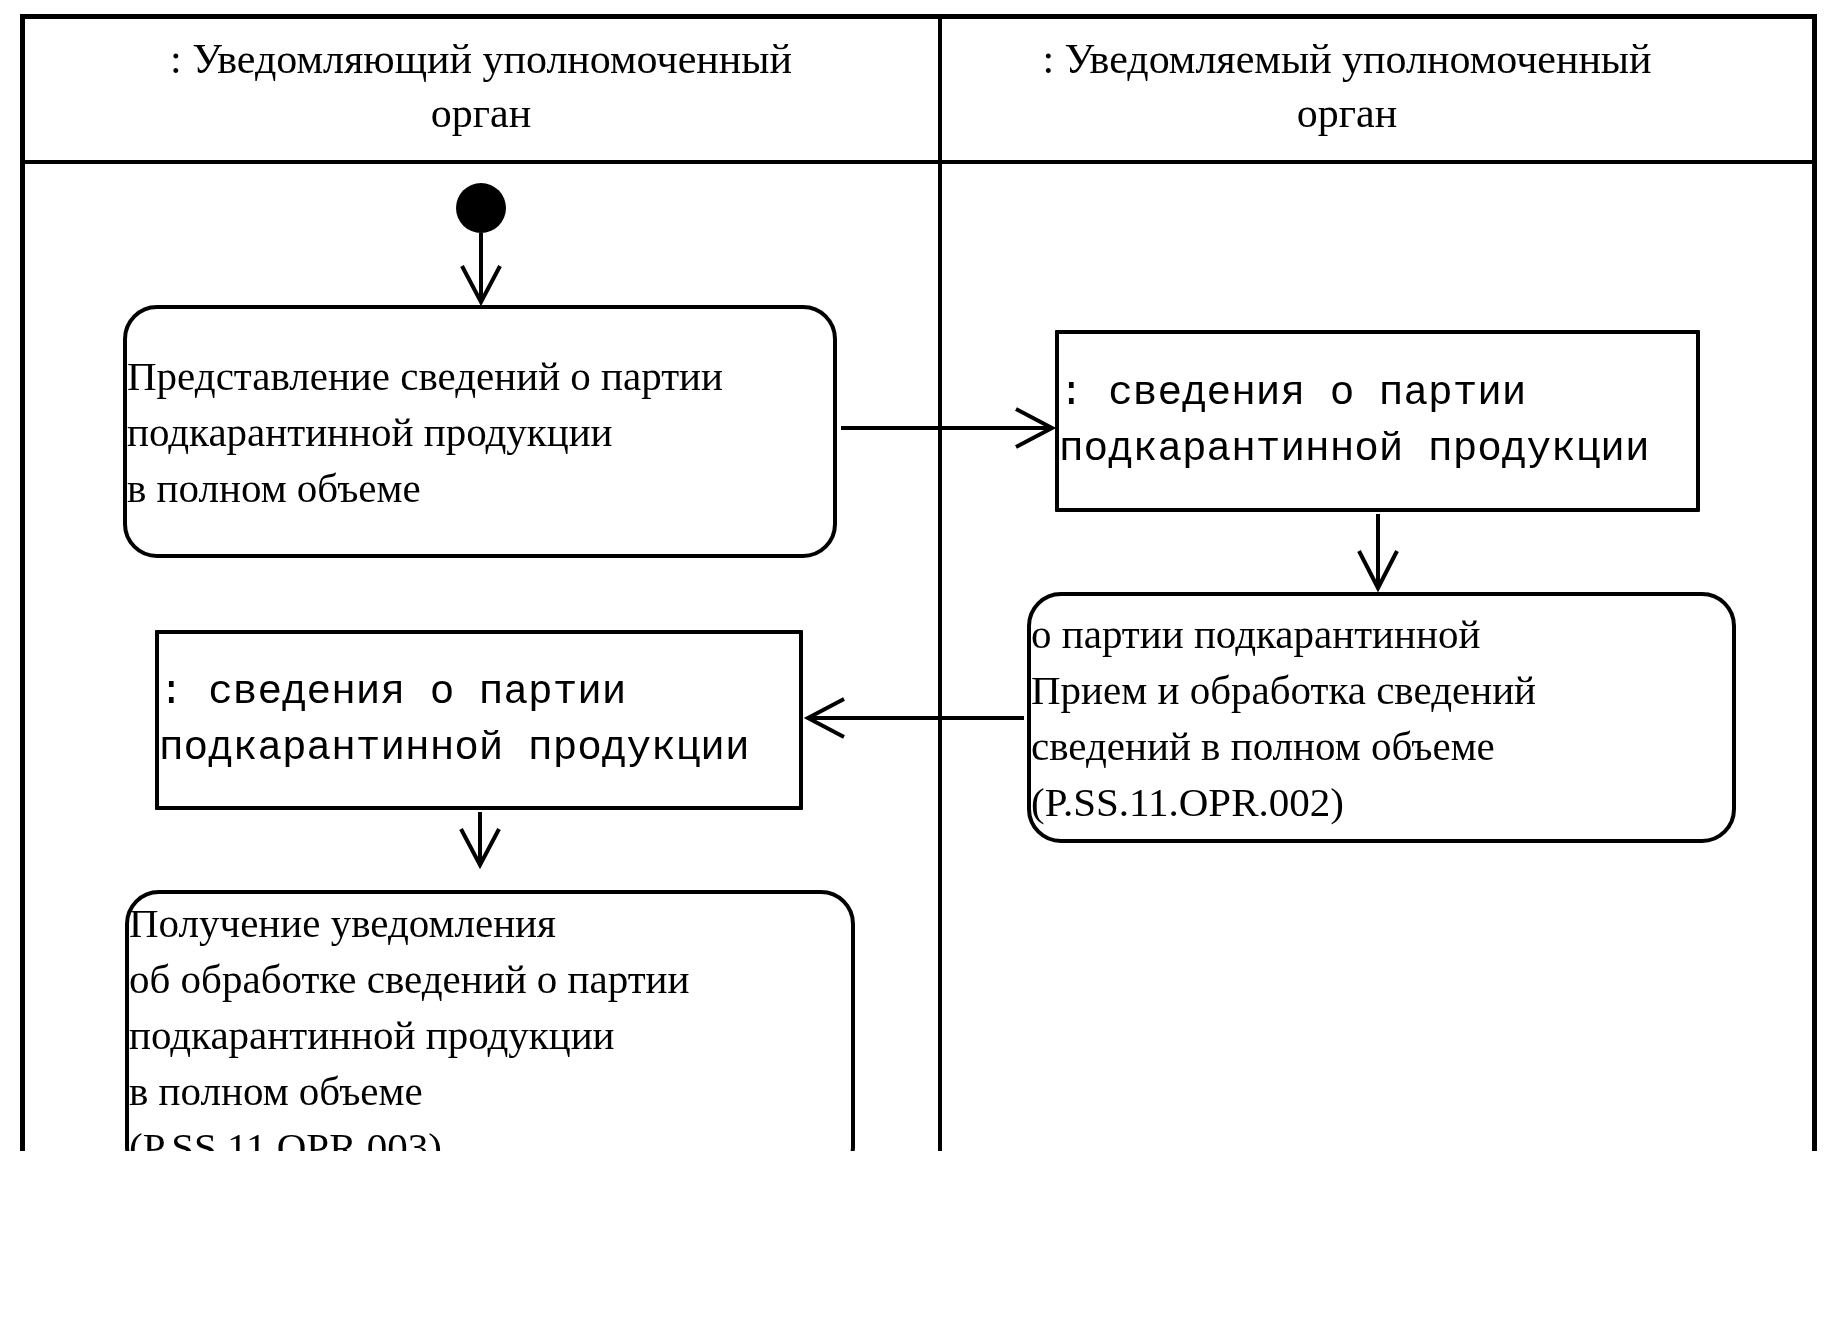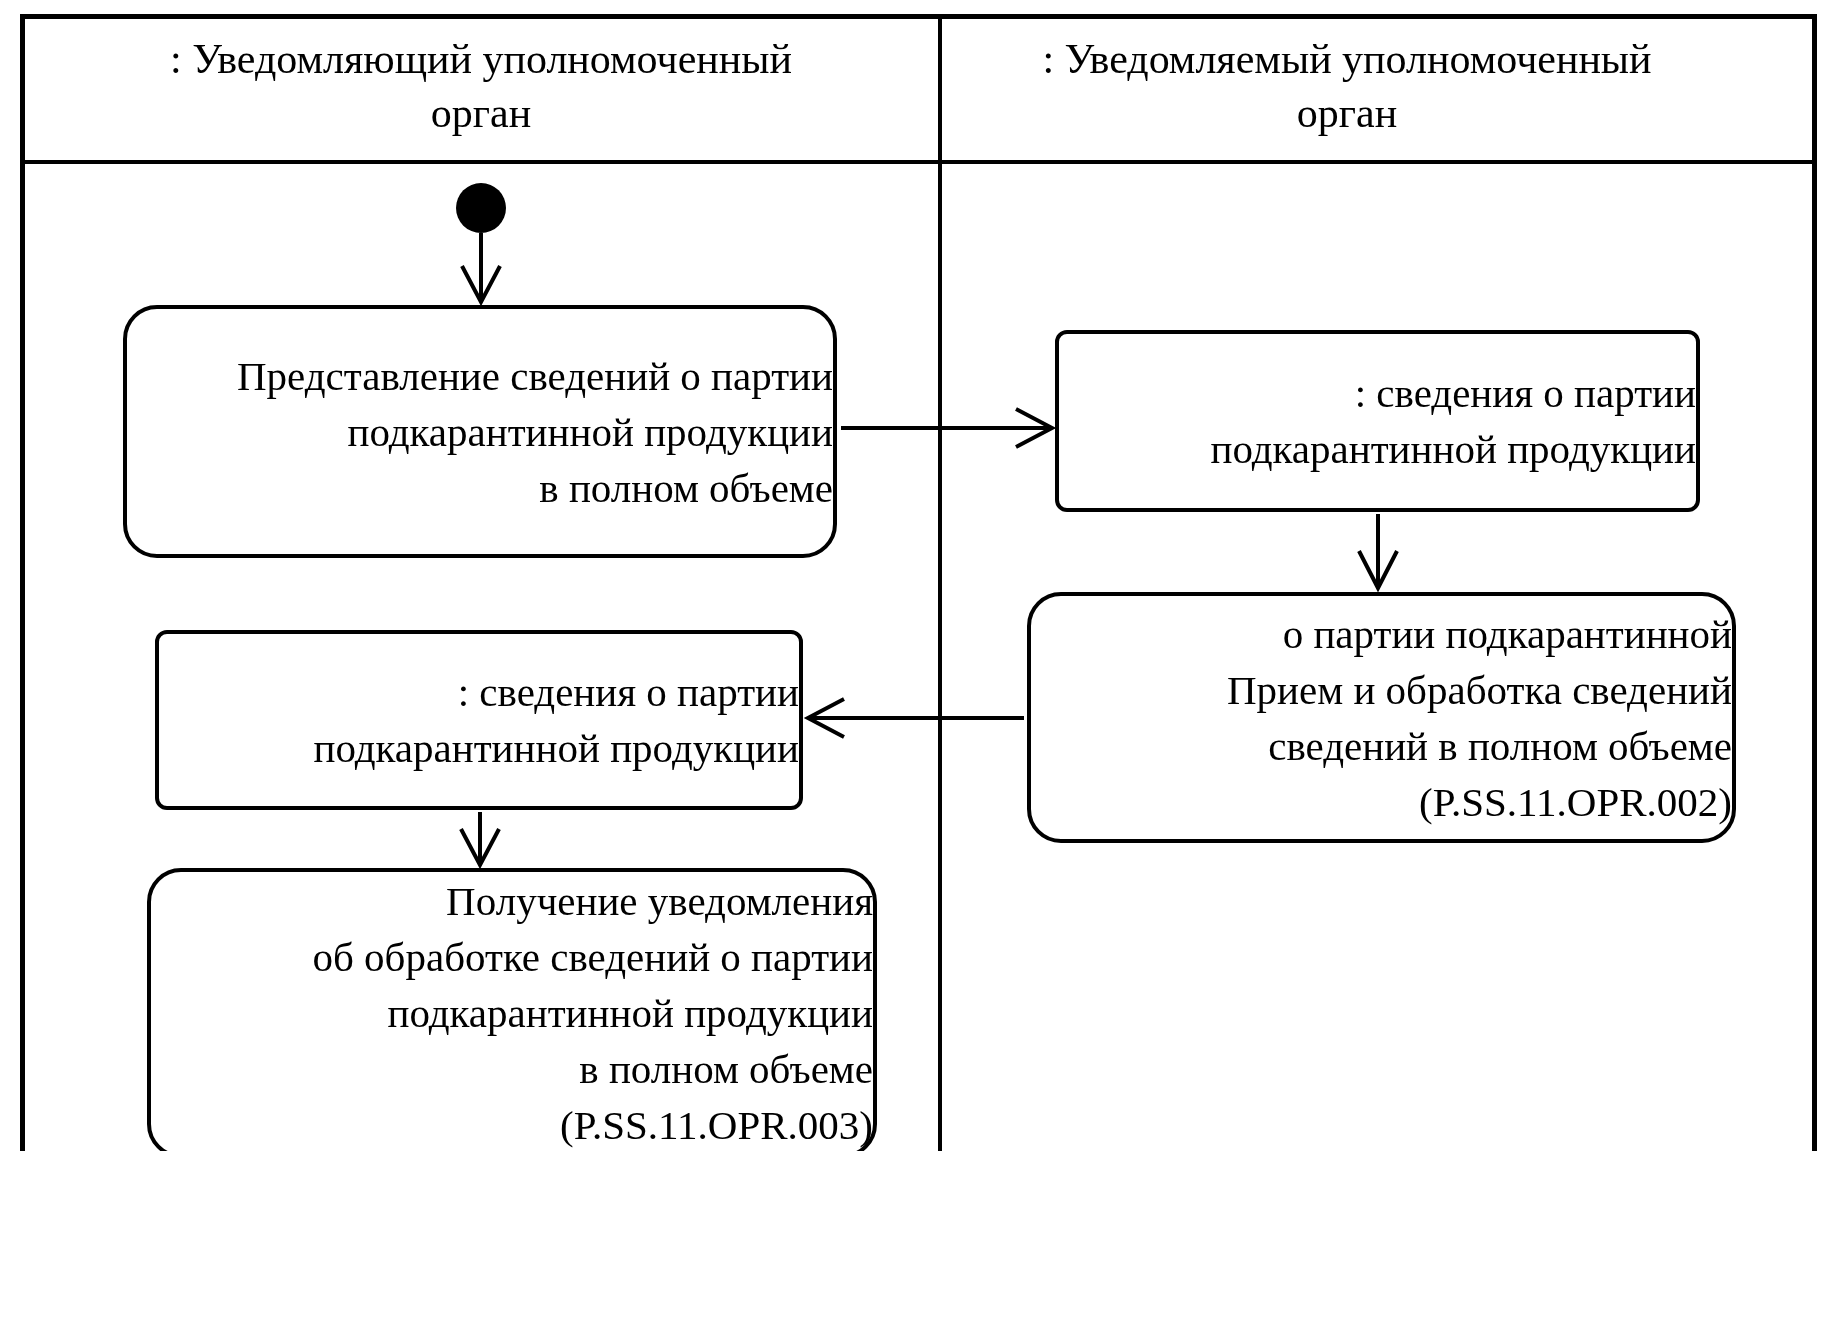--- a/index.html
+++ b/index.html
@@ -48,36 +48,36 @@
     line-height: 54px;
     text-align: center;
   }
   .lane-header.left  { left: 24px;  width: 914px; }
   .lane-header.right { left: 911px; width: 872px; }
   .node {
     position: absolute;
     display: flex;
     flex-direction: column;
     justify-content: center;
-    align-items: flex-end;
+    align-items: flex-start;
     text-align: center;
     background: #ffffff;
     border: 4px solid #000000;
     box-sizing: border-box;
     font-size: 41px;
     line-height: 56px;
   }
   .node .tline { white-space: nowrap; }
   .activity { border-radius: 34px; }
-  .objectbox { border-radius: 12px; }
+  .objectbox { border-radius: 1px; font-family: Liberation Mono, monospace; }
   #activity1 { left: 123px;  top: 305px; width: 714px; height: 253px; }
   #object-sent { left: 1055px; top: 330px; width: 645px; height: 182px; }
   #activity2 { left: 1027px; top: 592px; width: 709px; height: 251px; }
   #object-processed { left: 155px; top: 630px; width: 648px; height: 180px; }
-  #activity3 { left: 125px;  top: 868px; width: 730px; height: 290px; line-height: 56px; margin-left: 22px; }
+  #activity3 { left: 125px;  top: 890px; width: 730px; height: 290px; line-height: 56px; }
   .start-node {
     position: absolute;
     left: 456px;
     top: 183px;
     width: 50px;
     height: 50px;
     background: #000000;
     border-radius: 50%;
   }
   .end-node {

